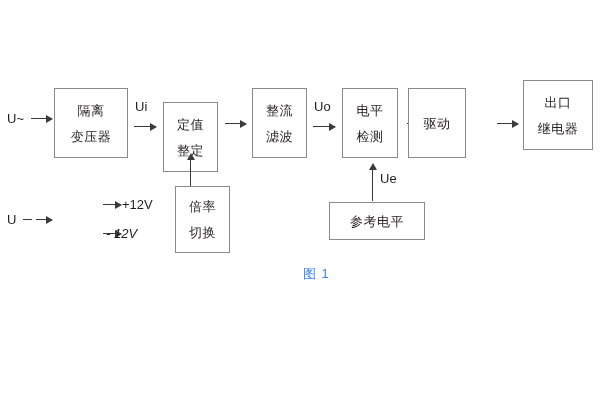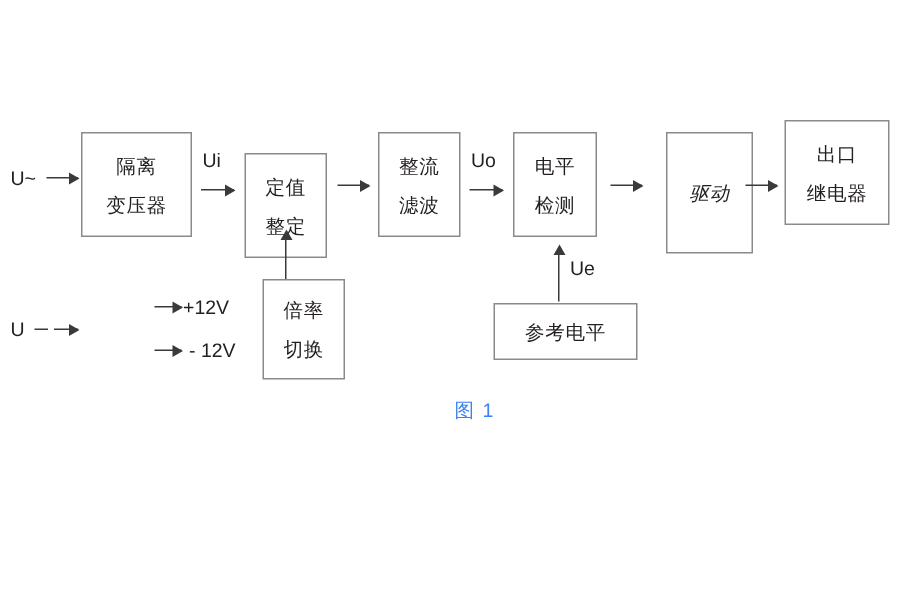--- a/index.html
+++ b/index.html
@@ -128,42 +128,42 @@
   <div class="label" style="left:314px; top:100px;">Uo</div>
   <div class="arrow-h" style="left:313px; top:126px; width:22px;"></div>
 
   <div class="box" style="left:342px; top:88px; width:56px; height:70px;">
     <span class="line">电平</span>
     <span class="line">检测</span>
   </div>
 
   <div class="arrow-h" style="left:407px; top:123px; width:21px;"></div>
 
-  <div class="box" style="left:444px; top:88px; width:58px; height:81px;font-style:italic;">
+  <div class="box" style="left:408px; top:88px; width:58px; height:70px;">
     <span class="line">驱动</span>
   </div>
 
   <div class="arrow-h" style="left:497px; top:123px; width:21px;"></div>
 
   <div class="box" style="left:523px; top:80px; width:70px; height:70px;">
     <span class="line">出口</span>
     <span class="line">继电器</span>
   </div>
 
   <div class="label" style="left:7px; top:213px;">U</div>
 
   <div class="dash-seg" style="left:23px; top:219px; width:9px;"></div>
   <div class="arrow-h" style="left:36px; top:219px; width:16px;"></div>
 
 
   <div class="arrow-h" style="left:103px; top:204px; width:18px;"></div>
   <div class="label" style="left:122px; top:198px;">+12V</div>
 
   <div class="arrow-h" style="left:103px; top:233px; width:18px;"></div>
-  <div class="label" style="left:126px; top:227px;">- 12V</div>
+  <div class="label" style="left:106px; top:227px;font-style:italic;">- 12V</div>
 
   <div class="box" style="left:163px; top:186px; width:55px; height:67px;margin-left:12px;">
     <span class="line">倍率</span>
     <span class="line">切换</span>
   </div>
 
   <div class="arrow-up" style="left:190px; top:160px; height:26px;"></div>
 
   <div class="arrow-up" style="left:372px; top:170px; height:31px;"></div>
   <div class="label" style="left:380px; top:172px;">Ue</div>

